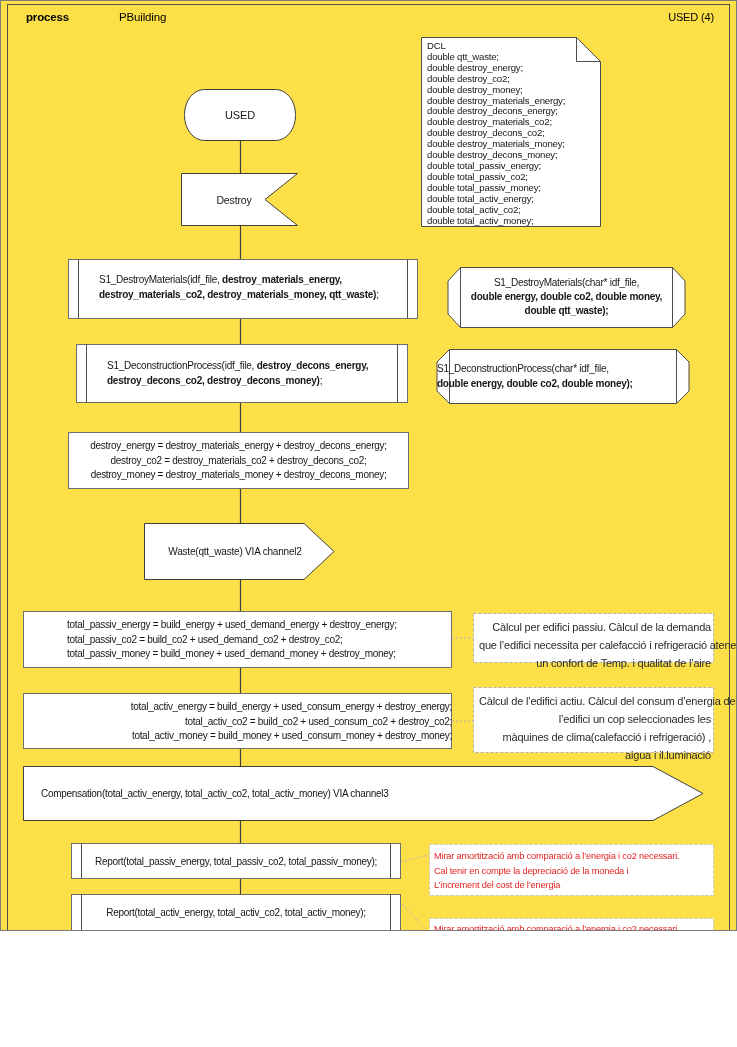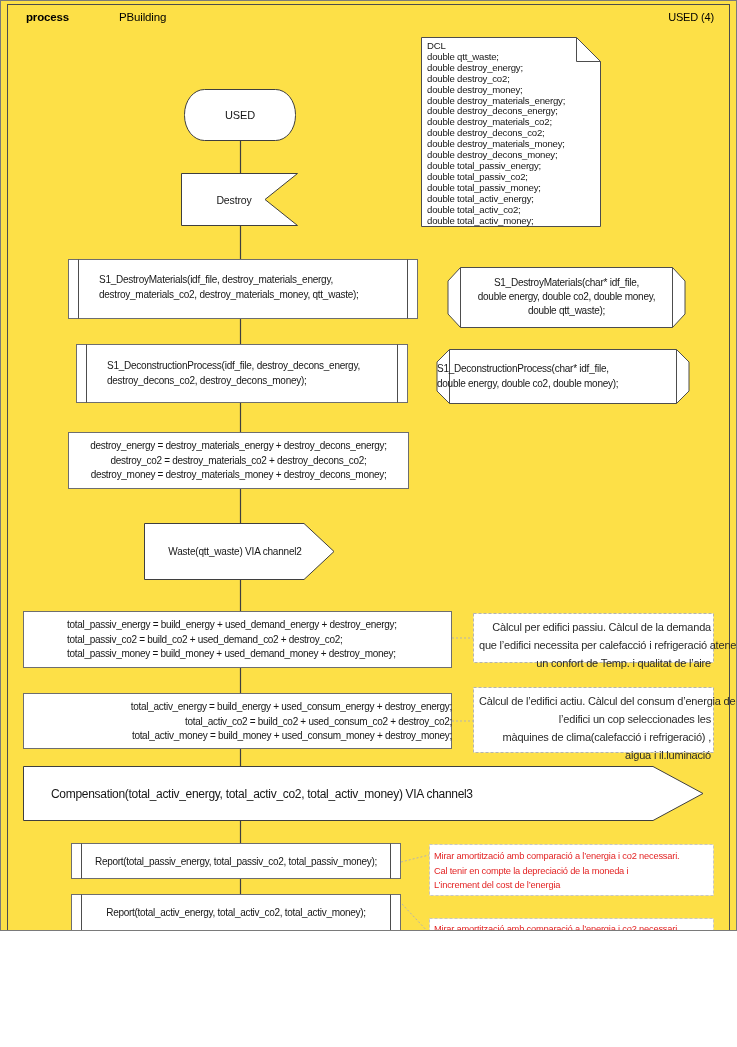--- a/index.html
+++ b/index.html
@@ -15,21 +15,21 @@
     letter-spacing:-0.15px;white-space:nowrap;
   }
   .center{display:flex;align-items:center;justify-content:center;text-align:center;}
   .vcenter{display:flex;align-items:center;}
   .lines{line-height:14.5px;}
   .comment-txt{font-size:11px;line-height:18px;color:#2a2a2a;letter-spacing:-0.2px;text-align:right;}
   .red-txt{font-size:9.3px;line-height:14.5px;letter-spacing:-0.2px;}
   .dcl-txt{font-size:9.6px;line-height:10.9px;letter-spacing:-0.2px;}
   .boxfont{font-size:10px;}
   .header-item{font-size:11.5px;color:#000;}
-  b{font-weight:normal;}
+  b{font-weight:bold;}
 </style>
 </head>
 <body>
 
 <div id="canvas">
 
   <svg id="diagram-svg" width="737" height="1047" viewBox="0 0 737 1047">
 
     <rect x="6.5" y="3.5" width="722" height="1038" fill="none" stroke="#4d4d4d" stroke-width="1"></rect>
 
@@ -146,21 +146,21 @@
   <div class="txt center" style="left:148px;top:522px;width:172px;height:57px;font-size:10px;letter-spacing:-0.2px;">Waste(qtt_waste) VIA channel2</div>
 
   <div class="txt boxfont lines" style="left:66px;top:617px;width:385px;letter-spacing:-0.3px;">total_passiv_energy = build_energy + used_demand_energy + destroy_energy;<br>total_passiv_co2 = build_co2 + used_demand_co2 + destroy_co2;<br>total_passiv_money =  build_money + used_demand_money + destroy_money;</div>
 
   <div class="txt comment-txt" style="left:478px;top:617px;width:232px;">Càlcul per edifici passiu. Càlcul de la demanda<br>que l’edifici necessita per calefacció i refrigeració atenent<br>un confort de Temp.  i qualitat de l’aire</div>
 
   <div class="txt boxfont lines" style="left:66px;top:699px;width:385px;letter-spacing:-0.3px;text-align:right;">total_activ_energy = build_energy + used_consum_energy + destroy_energy;<br>total_activ_co2 =  build_co2 + used_consum_co2 + destroy_co2;<br>total_activ_money = build_money + used_consum_money + destroy_money;</div>
 
   <div class="txt comment-txt" style="left:478px;top:691px;width:232px;">Càlcul de l’edifici actiu. Càlcul del consum d’energia de<br>l’edifici un cop seleccionades les<br>màquines de clima(calefacció i refrigeració) ,<br>aigua i il.luminació</div>
 
-  <div class="txt vcenter" style="left:50px;top:765px;height:55px;font-size:12px;letter-spacing:-0.3px;">Compensation(total_activ_energy, total_activ_co2, total_activ_money) VIA channel3</div>
+  <div class="txt vcenter" style="left:40px;top:765px;height:55px;font-size:10px;letter-spacing:-0.3px;">Compensation(total_activ_energy, total_activ_co2, total_activ_money) VIA channel3</div>
 
   <div class="txt center" style="left:80px;top:842px;width:310px;height:36px;font-size:10px;letter-spacing:-0.3px;">Report(total_passiv_energy, total_passiv_co2, total_passiv_money);</div>
 
   <div class="txt red-txt" style="left: 433px; top: 848px; width: 276px; color: rgb(227, 36, 36);">Mirar amortització amb comparació a l’energia i co2 necessari.<br>Cal tenir en compte la depreciació de la moneda i<br>L’increment del cost de l’energia</div>
 
   <div class="txt center" style="left:80px;top:893px;width:310px;height:37px;font-size:10px;letter-spacing:-0.3px;">Report(total_activ_energy, total_activ_co2, total_activ_money);</div>
 
   <div class="txt red-txt" style="left: 433px; top: 921px; width: 276px; color: rgb(227, 36, 36);">Mirar amortització amb comparació a l’energia i co2 necessari.<br>Cal tenir en compte la depreciació de la moneda i<br>L’increment del cost de l’energia</div>
 
   <div class="txt center" style="left:195px;top:940px;width:85px;height:38px;font-size:10.5px;">Terminate();</div>

